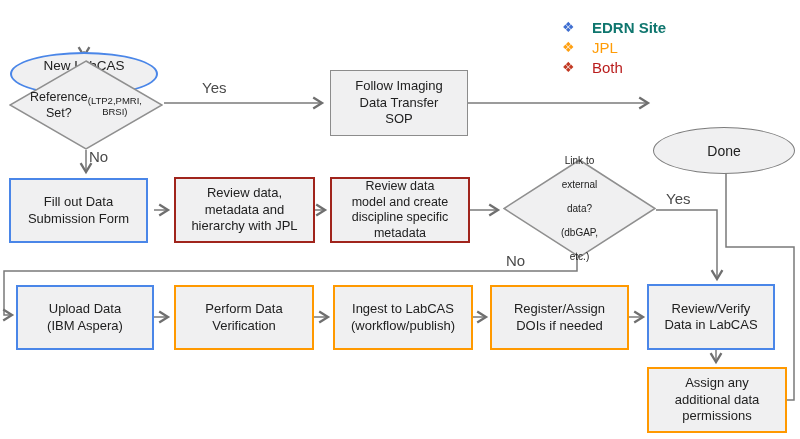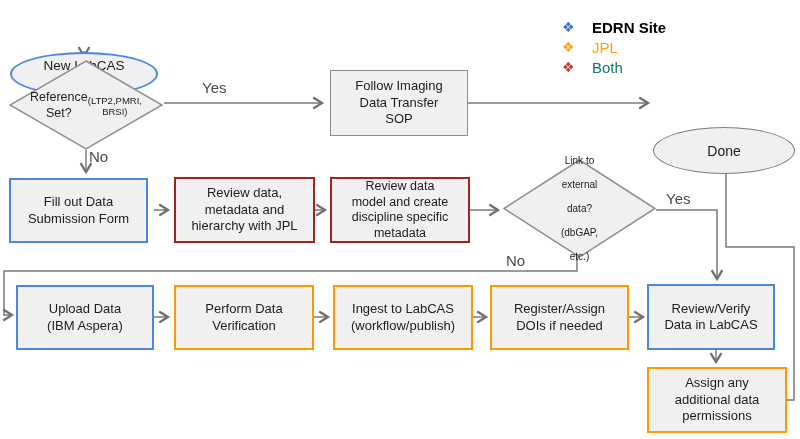--- a/index.html
+++ b/index.html
@@ -28,25 +28,25 @@
   .diamond-label{position:relative;z-index:1;display:flex;flex-direction:row;align-items:center;}
   .d1-main{font-size:12.5px;line-height:16.5px;}
   .d1-sub{font-size:9.5px;line-height:11px;margin-top:1px;}
   .d2-text{font-size:10px;line-height:24px;}
   .edge-label{position:absolute;z-index:3;font-size:15px;color:#4a4a4a;}
   .legend{position:absolute;left:562px;top:17px;z-index:3;display:flex;flex-direction:column;}
   .legend-row{display:flex;align-items:center;height:20px;}
   .legend-icon{width:30px;font-size:14px;text-align:left;}
   .legend-label{font-size:15px;}
   .legend-row.r-edrn .legend-icon{color:#3f6fd1;}
-  .legend-row.r-edrn .legend-label{color:#000000;font-weight:bold;text-align:center;}
+  .legend-row.r-edrn .legend-label{color:#0f766e;font-weight:bold;text-align:center;}
   .legend-row.r-jpl .legend-icon{color:#ffa012;}
   .legend-row.r-jpl .legend-label{color:#ff9c07;}
   .legend-row.r-both .legend-icon{color:#c23a24;}
-  .legend-row.r-both .legend-label{color:#0f766e;}
+  .legend-row.r-both .legend-label{color:#b91c1c;}
 </style>
 </head>
 <body>
 
 <div class="stage">
 
   <svg class="connectors" width="800" height="439">
     <defs>
       <marker id="arrow" viewBox="0 0 10 10" refX="7.5" refY="5" markerWidth="9" markerHeight="9" orient="auto-start-reverse">
         <path d="M1,1 L7.5,5 L1,9" fill="none" stroke="#6f6f6f" stroke-width="1.7"></path>

